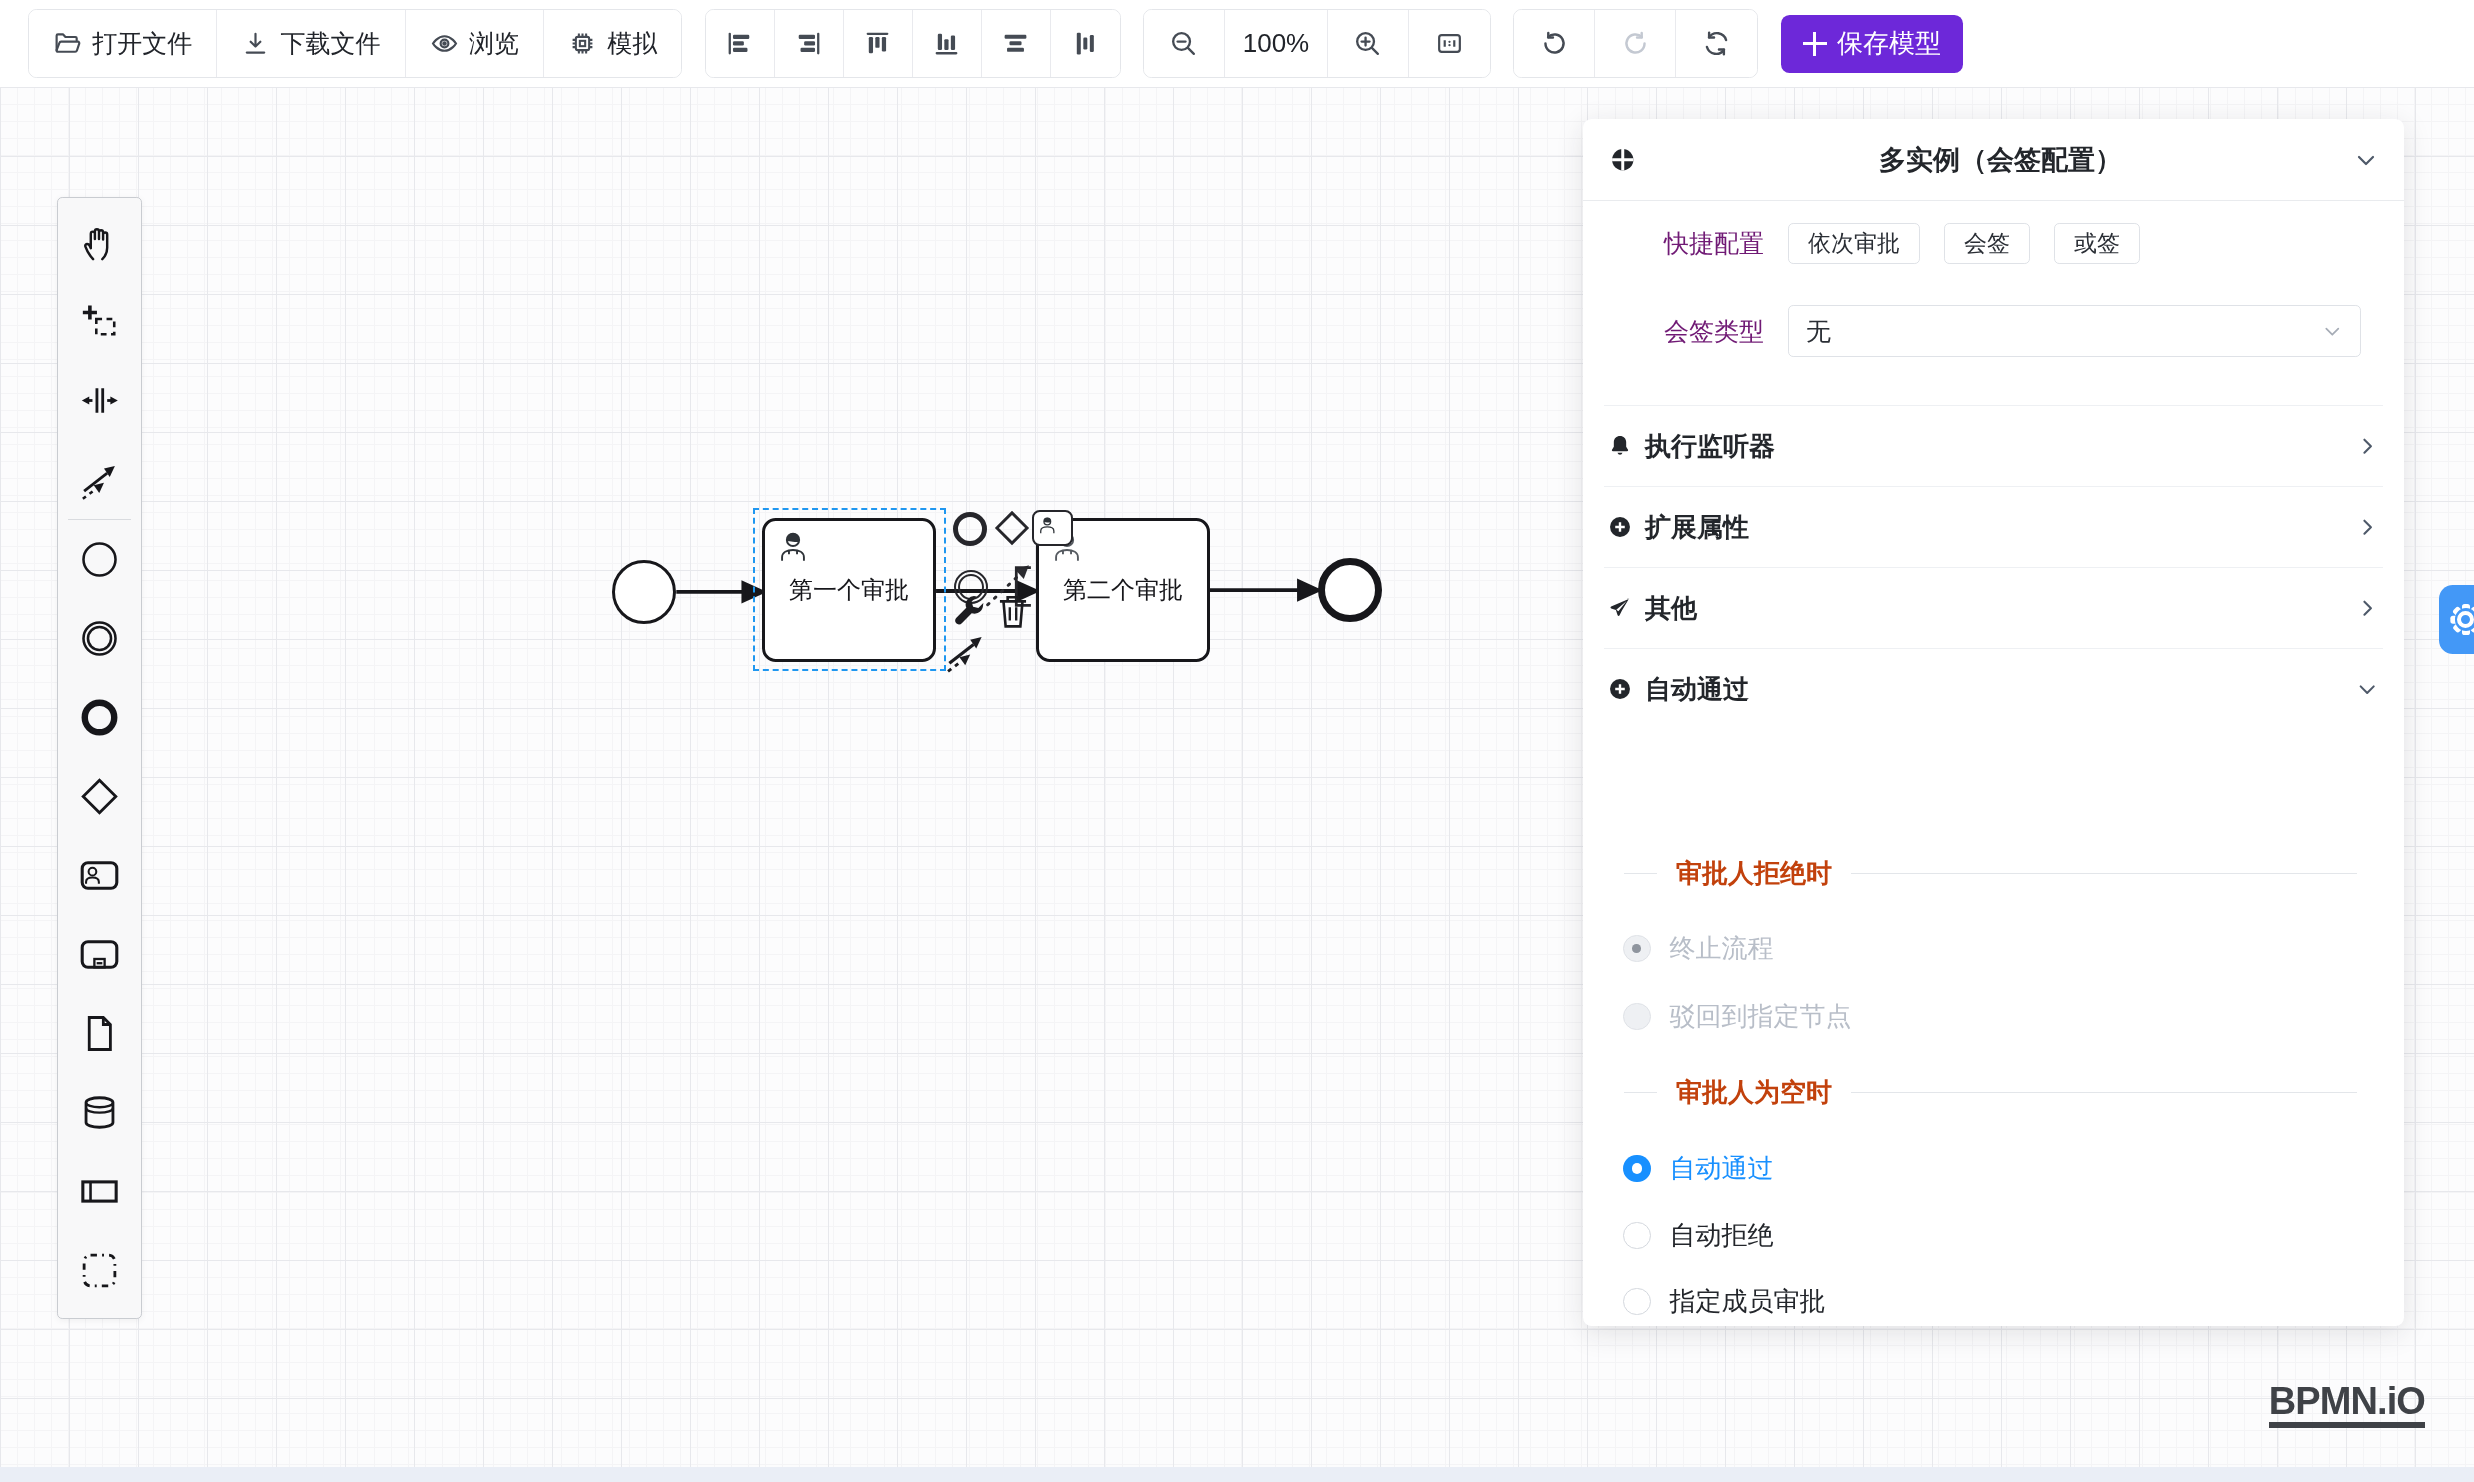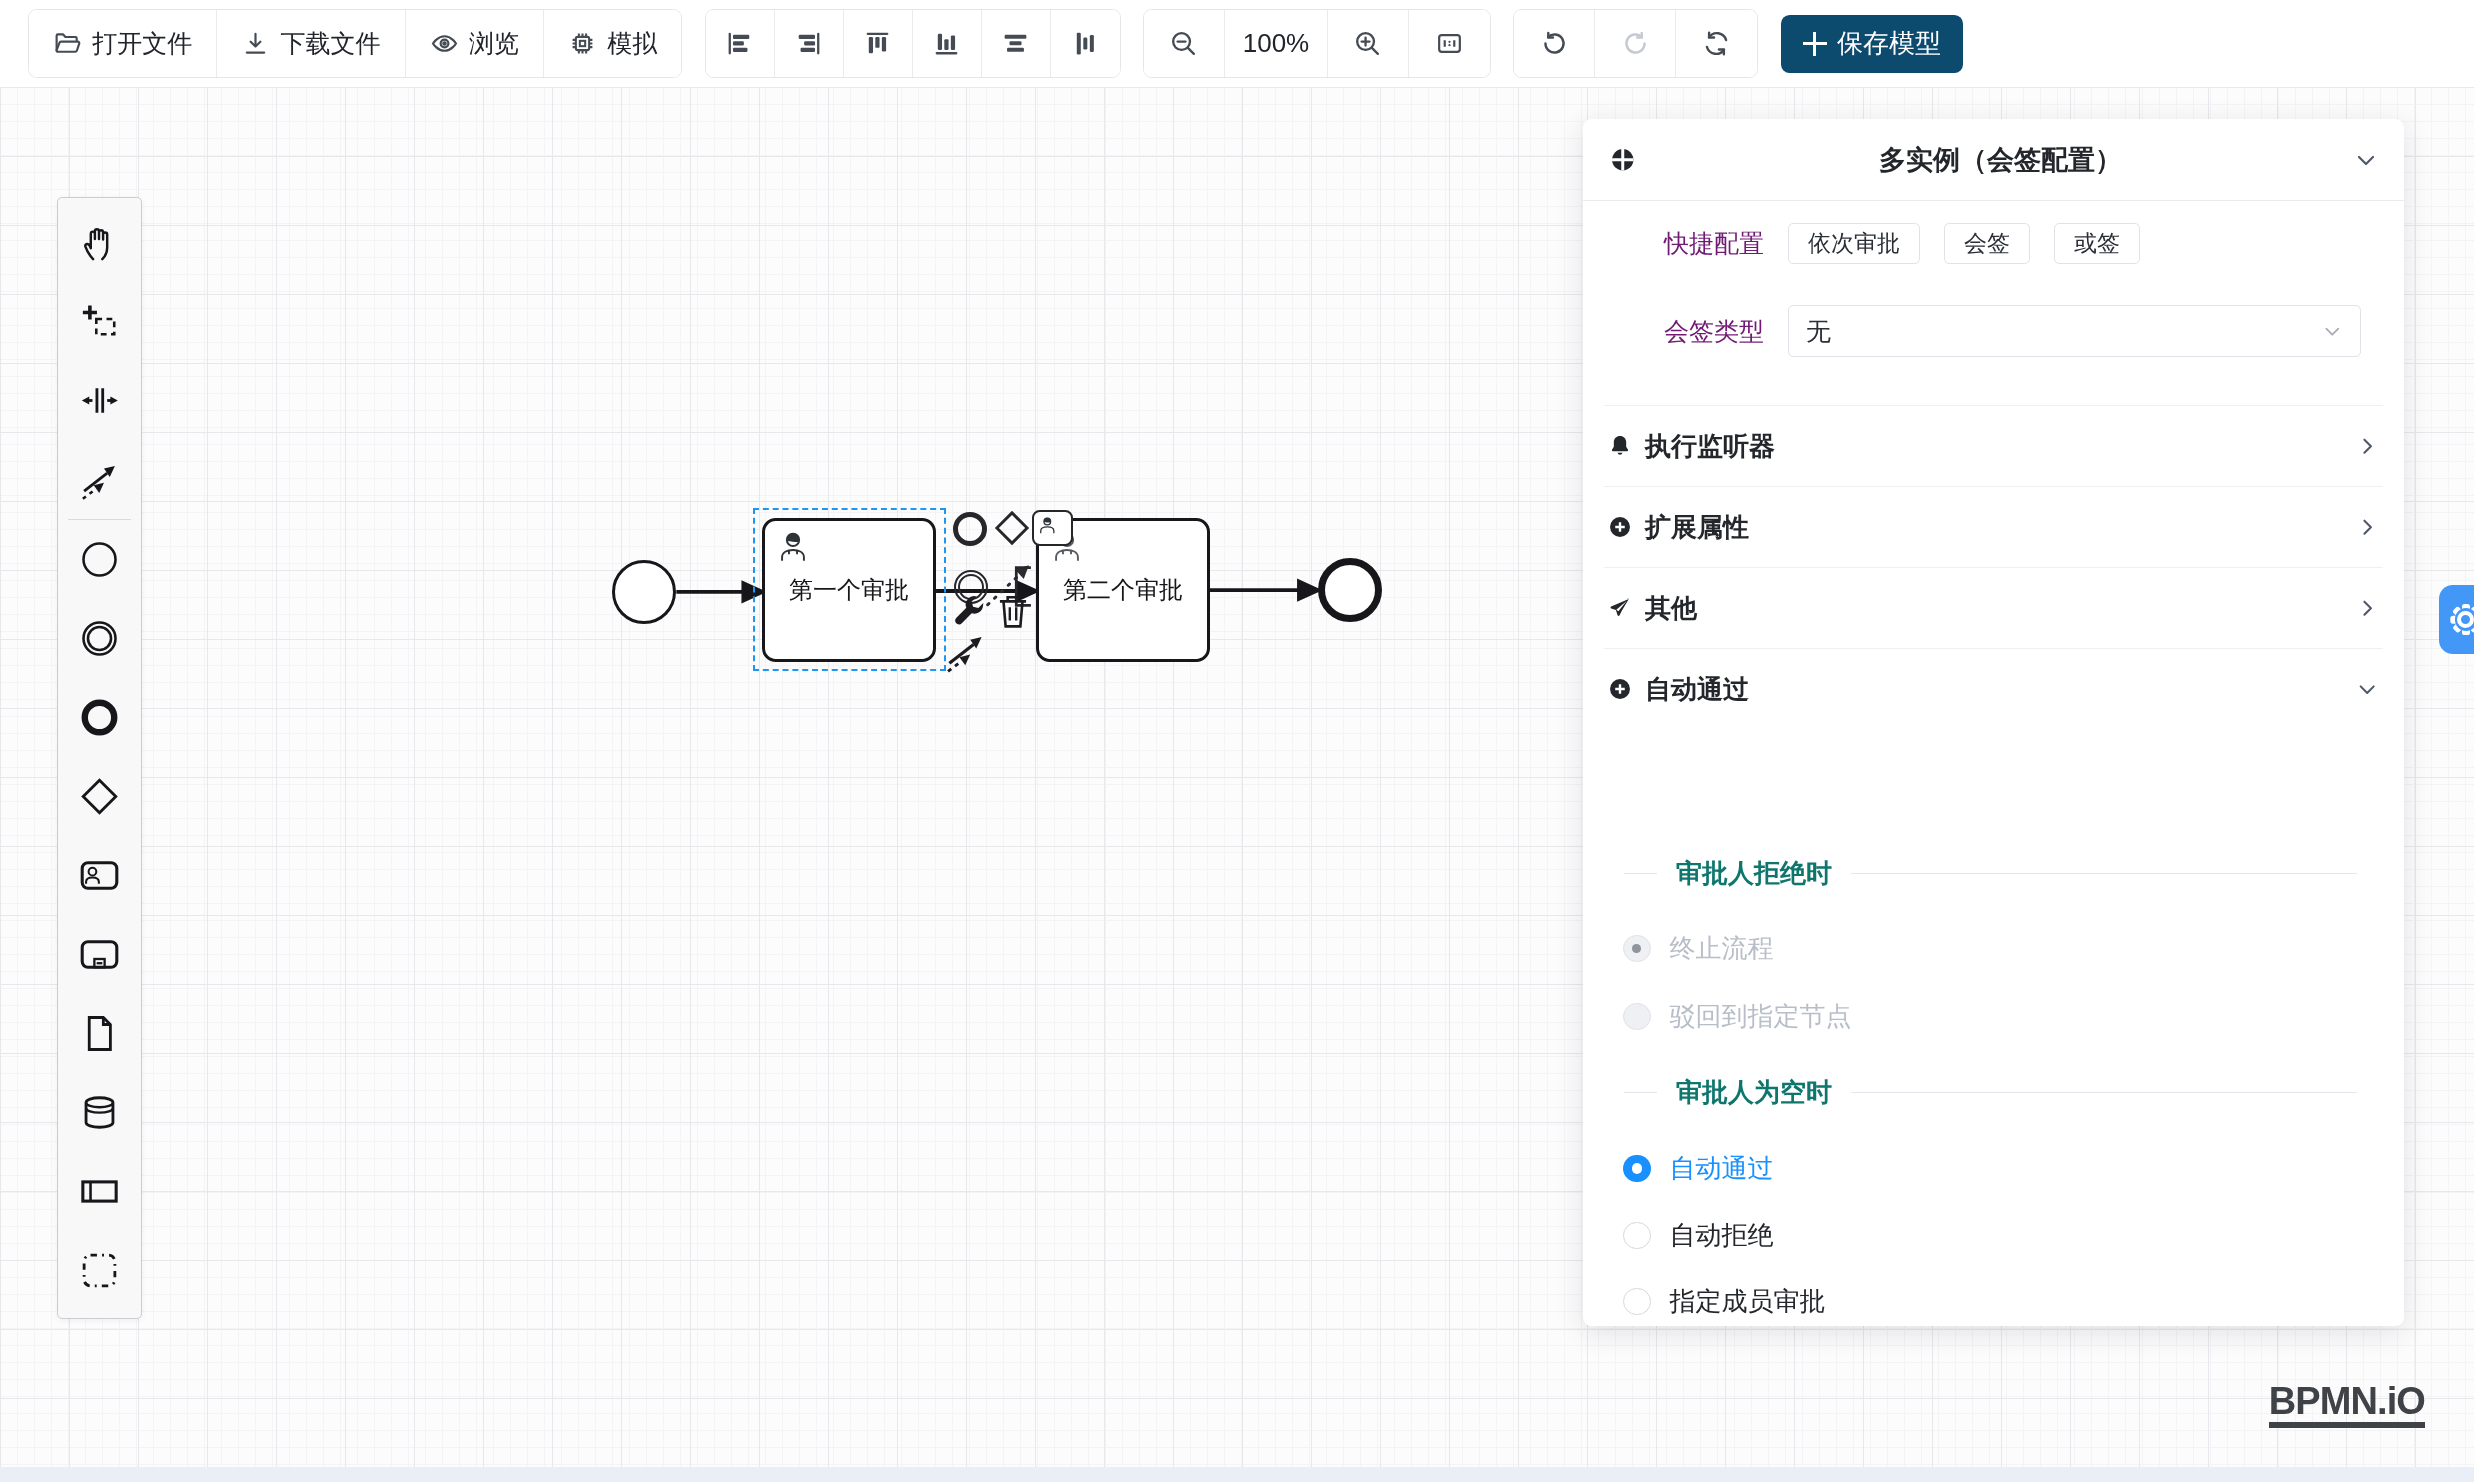--- a/index.html
+++ b/index.html
@@ -29,21 +29,21 @@
             padding:0 24px; border-right:1.3px solid #e9eaee; font-size:25px; color:#21242a;
             cursor:pointer; background:#fff; }
   .tbcell:last-child { border-right:none; }
   .tbcell.iconly { width:69px; padding:0; }
   .tbcell.w94 { width:81px; padding:0; }
   .tbcell.w120 { width:103px; padding:0; font-size:26px; }
   .tbicon { display:flex; color:#454b54; }
   .tbicon svg { display:block; }
   .muted { color:#c4c9d2; }
   .save-btn { display:flex; align-items:center; justify-content:center; gap:10.3px;
-              height:58px; width:182px; border-radius:8.6px; background:#0c4a6e; color:#fff;
+              height:58px; width:182px; border-radius:8.6px; background:#6d28d9; color:#fff;
               font-size:26px; cursor:pointer; }
   .plus-ic { position:relative; width:24px; height:24px; }
   .plus-ic::before, .plus-ic::after { content:""; position:absolute; background:#fff; }
   .plus-ic::before { left:0; top:10.6px; width:24px; height:2.9px; }
   .plus-ic::after { left:10.6px; top:0; width:2.9px; height:24px; }
 
   
   .palette { position:absolute; left:57px; top:197px; width:85px; height:1122px;
              background:#f8f8f9; border:1.3px solid #c9ccd1; border-radius:5.2px;
              box-shadow:0 1.7px 6.9px rgba(0,0,0,.05); display:flex; flex-direction:column;
@@ -91,21 +91,21 @@
   .sel .val { flex:1; }
   .sections { position:absolute; left:20.6px; right:20.6px; top:286px; }
   .sec-row { height:81px; border-top:1.3px solid #eef0f3; display:flex; align-items:center;
              padding:0 5.2px 0 3.4px; cursor:pointer; }
   .sec-ic { display:flex; color:#23262b; }
   .sec-label { flex:1; font-size:26px; font-weight:600; color:#23262b; margin-left:12px; }
   .gdiv { position:absolute; left:41px; right:47px; display:flex; align-items:center; }
   .gdiv .ln { height:1.7px; background:#e3e6ea; }
   .gdiv .l { width:33px; }
   .gdiv .r { flex:1; }
-  .gdiv .t { font-size:26px; font-weight:bold; color:#0f766e; margin:0 19px; }
+  .gdiv .t { font-size:26px; font-weight:bold; color:#c2410c; margin:0 19px; }
   .radio-row { position:absolute; left:40px; right:34px; height:41px; display:flex; align-items:center;
                gap:19px; font-size:26px; cursor:pointer; }
   .rdot { width:27.5px; height:27.5px; border-radius:50%; flex:none; position:relative; }
   .r-dis-sel { background:#eef0f3; border:1.3px solid #dfe2e7; }
   .r-dis-sel::after { content:""; position:absolute; left:50%; top:50%; width:8.6px; height:8.6px;
                       margin:-4.3px 0 0 -4.3px; border-radius:50%; background:#8f959e; }
   .r-dis { background:#eef0f3; border:1.3px solid #dfe2e7; }
   .r-sel { background:#1890ff; }
   .r-sel::after { content:""; position:absolute; left:50%; top:50%; width:10.3px; height:10.3px;
                   margin:-5.2px 0 0 -5.2px; border-radius:50%; background:#fff; }

